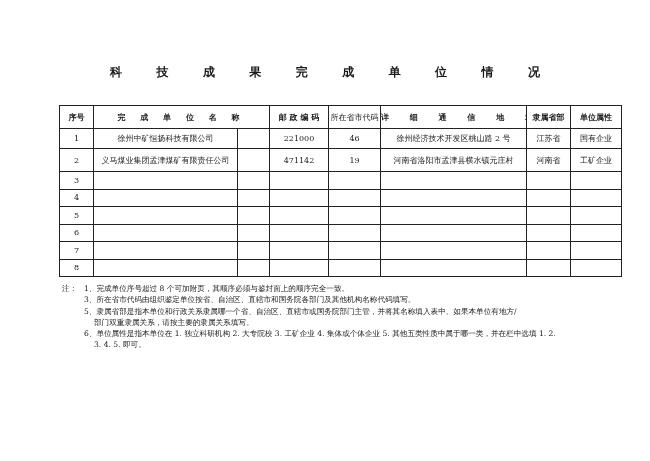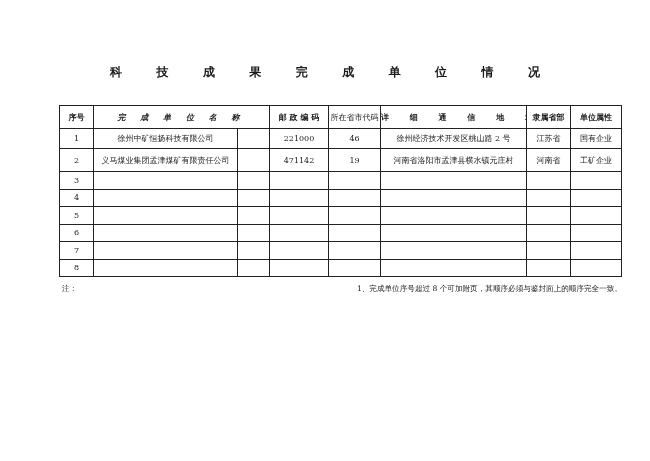--- a/index.html
+++ b/index.html
@@ -21,28 +21,28 @@
   }
   table.grid td, table.grid th {
     border: 1px solid #222;
     font-size: 8px; text-align: center; padding: 0;
     font-weight: normal; white-space: nowrap; overflow: hidden;
   }
   table.grid th { font-weight: bold; height: 22px; }
   table.grid tr.r-data td { height: 19px; }
   table.grid tr.r-data2 td { height: 22px; }
   table.grid tr.r-empty td { height: 16.5px; }
-  .hdr-spaced { letter-spacing: 6px; font-style: italic; }
+  .hdr-spaced { letter-spacing: 6px; }
   .hdr-spaced-wide { letter-spacing: 9px; }
   .notes {
     position: absolute; left: 62px; top: 283px; width: 560px;
     font-size: 7.6px; line-height: 11.3px;
   }
   .notes .lbl { position: absolute; left: 0; top: 0; }
-  .notes ul { list-style: none; margin: 0; padding: 0 0 0 22px; text-align: right; }
+  .notes ul { list-style: none; margin: 0; padding: 0 0 0 22px; }
   .notes li { margin: 0; padding: 0; }
   .notes li .cont { display: block; padding-left: 10px; }
 </style>
 </head>
 <body>
 
 <div class="title">
   <span>科</span>
   <span>技</span>
   <span>成</span>
@@ -157,15 +157,17 @@
     <td></td>
     <td></td>
   </tr>
 </tbody>
   </table>
 
 <div class="notes">
   <span class="lbl">注：</span>
   <ul>
     <li><span>1、完成单位序号超过 8 个可加附页，其顺序必须与鉴封面上的顺序完全一致。</span></li>
-    <li></li>
+    <li><span>3、所在省市代码由组织鉴定单位按省、自治区、直辖市和国务院各部门及其他机构名称代码填写。</span></li>
+    <li><span>5、隶属省部是指本单位和行政关系隶属哪一个省、自治区、直辖市或国务院部门主管，并将其名称填入表中。如果本单位有地方/</span><span class="cont">部门双重隶属关系，请按主要的隶属关系填写。</span></li>
+    <li><span>6、单位属性是指本单位在 1. 独立科研机构 2. 大专院校 3. 工矿企业 4. 集体或个体企业 5. 其他五类性质中属于哪一类，并在栏中选填 1. 2.</span><span class="cont">3. 4. 5. 即可。</span></li>
   </ul>
 </div>
 
 </body></html>

